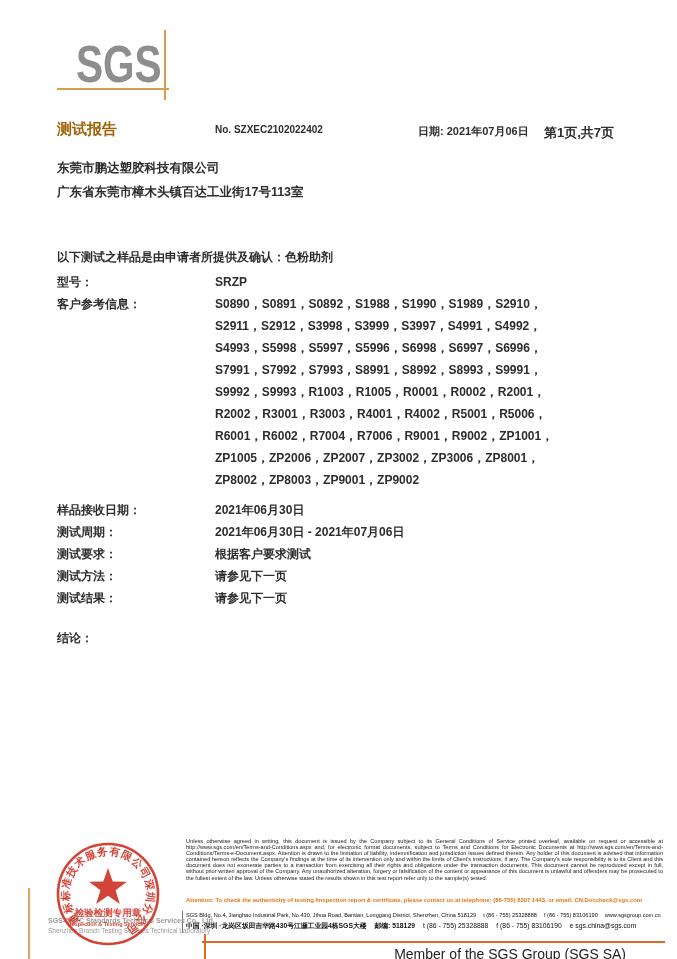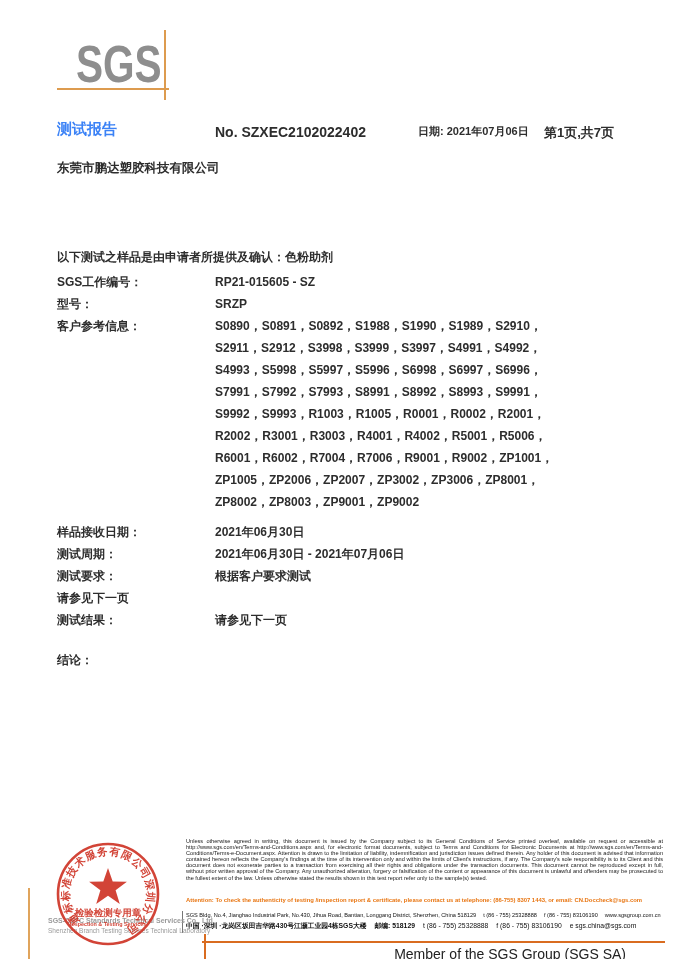--- a/index.html
+++ b/index.html
@@ -7,22 +7,22 @@
     font-family:"Liberation Sans","DejaVu Sans",sans-serif; color:#2d2d2d; }
   .page { position:relative; width:640px; height:959px; background:#fff; }
 
   
   .logo-text { position:absolute; left:76px; top:38px; font-size:52px; font-weight:bold;
     color:#8e8e8e; letter-spacing:0px; line-height:1; transform:scaleX(0.78); transform-origin:left top; }
   .logo-hline { position:absolute; left:57px; top:88px; width:112px; height:2px; background:#dd9b4f; }
   .logo-vline { position:absolute; left:164px; top:30px; width:2px; height:70px; background:#dd9b4f; }
 
   
-  .doc-title { position:absolute; left:57px; top:120px; font-size:15px; font-weight:bold; color:#3b82f6;text-align:right; }
-  .report-no { position:absolute; left:215px; top:124px; font-size:14px; font-weight:bold; }
+  .doc-title { position:absolute; left:57px; top:120px; font-size:15px; font-weight:bold; color:#a16207;text-align:right; }
+  .report-no { position:absolute; left:215px; top:124px; font-size:10px; font-weight:bold; }
   .report-date { position:absolute; left:418px; top:124px; font-size:11px; font-weight:bold; }
   .page-info { position:absolute; left:544px; top:124px; font-size:13px; font-weight:bold; }
 
   
   .company { position:absolute; left:57px; top:160px; font-size:12.5px; font-weight:bold; }
   .address { position:absolute; left:57px; top:184px; font-size:12.5px; font-weight:bold; }
 
   .intro { position:absolute; left:57px; top:249px; font-size:12px; font-weight:bold; }
 
   
@@ -65,28 +65,25 @@
   <div class="logo-text">SGS</div>
   <div class="logo-hline"></div>
   <div class="logo-vline"></div>
 
   <div class="doc-title">测试报告</div>
   <div class="report-no">No. SZXEC2102022402</div>
   <div class="report-date">日期: 2021年07月06日</div>
   <div class="page-info">第1页,共7页</div>
 
   <div class="company">东莞市鹏达塑胶科技有限公司</div>
+  <div class="address">广东省东莞市樟木头镇百达工业街17号113室</div>
 
   <div class="intro">以下测试之样品是由申请者所提供及确认：色粉助剂</div>
 
   <div class="fields">
-    <div class="frow">
-      <div class="flabel">SGS工作编号：</div>
-      <div class="fvalue">RP21-015605 - SZ</div>
-    </div>
     <div class="frow">
       <div class="flabel">型号：</div>
       <div class="fvalue">SRZP</div>
     </div>
     <div class="frow">
       <div class="flabel">客户参考信息：</div>
       <div class="fvalue">
         <div class="ref-line">S0890，S0891，S0892，S1988，S1990，S1989，S2910，</div>
         <div class="ref-line">S2911，S2912，S3998，S3999，S3997，S4991，S4992，</div>
         <div class="ref-line">S4993，S5998，S5997，S5996，S6998，S6997，S6996，</div>
@@ -104,20 +101,21 @@
     </div>
     <div class="frow">
       <div class="flabel">测试周期：</div>
       <div class="fvalue">2021年06月30日 - 2021年07月06日</div>
     </div>
     <div class="frow">
       <div class="flabel">测试要求：</div>
       <div class="fvalue">根据客户要求测试</div>
     </div>
     <div class="frow">
+      <div class="flabel">测试方法：</div>
       <div class="fvalue">请参见下一页</div>
     </div>
     <div class="frow">
       <div class="flabel">测试结果：</div>
       <div class="fvalue">请参见下一页</div>
     </div>
     <div class="frow conclusion-row">
       <div class="flabel">结论：</div>
     </div>
   </div>

